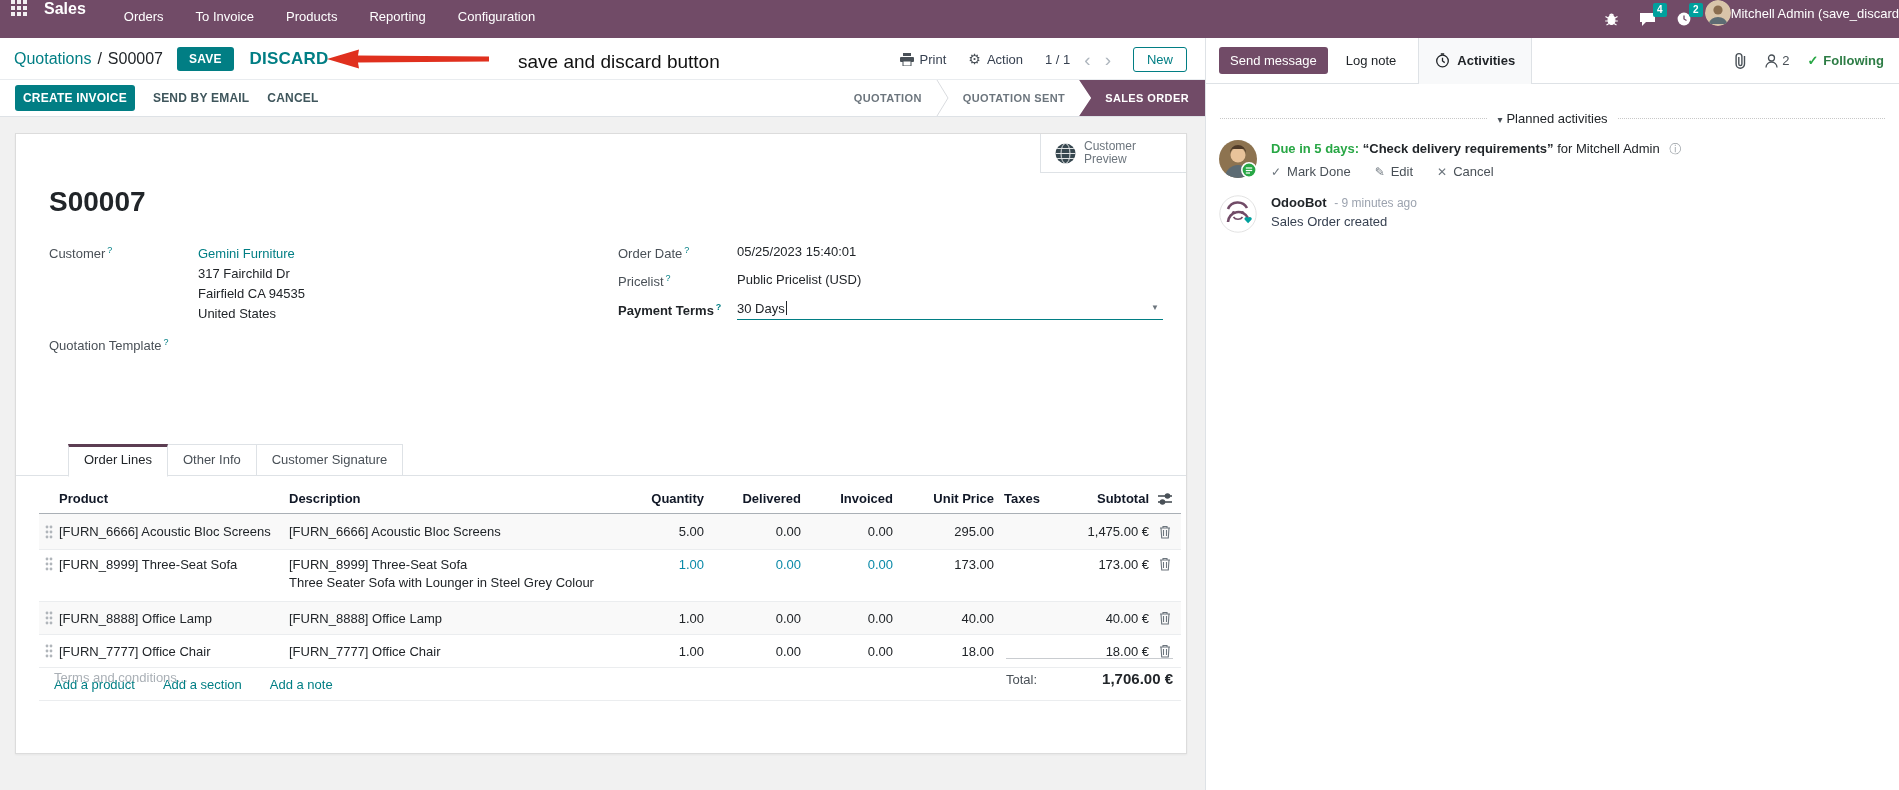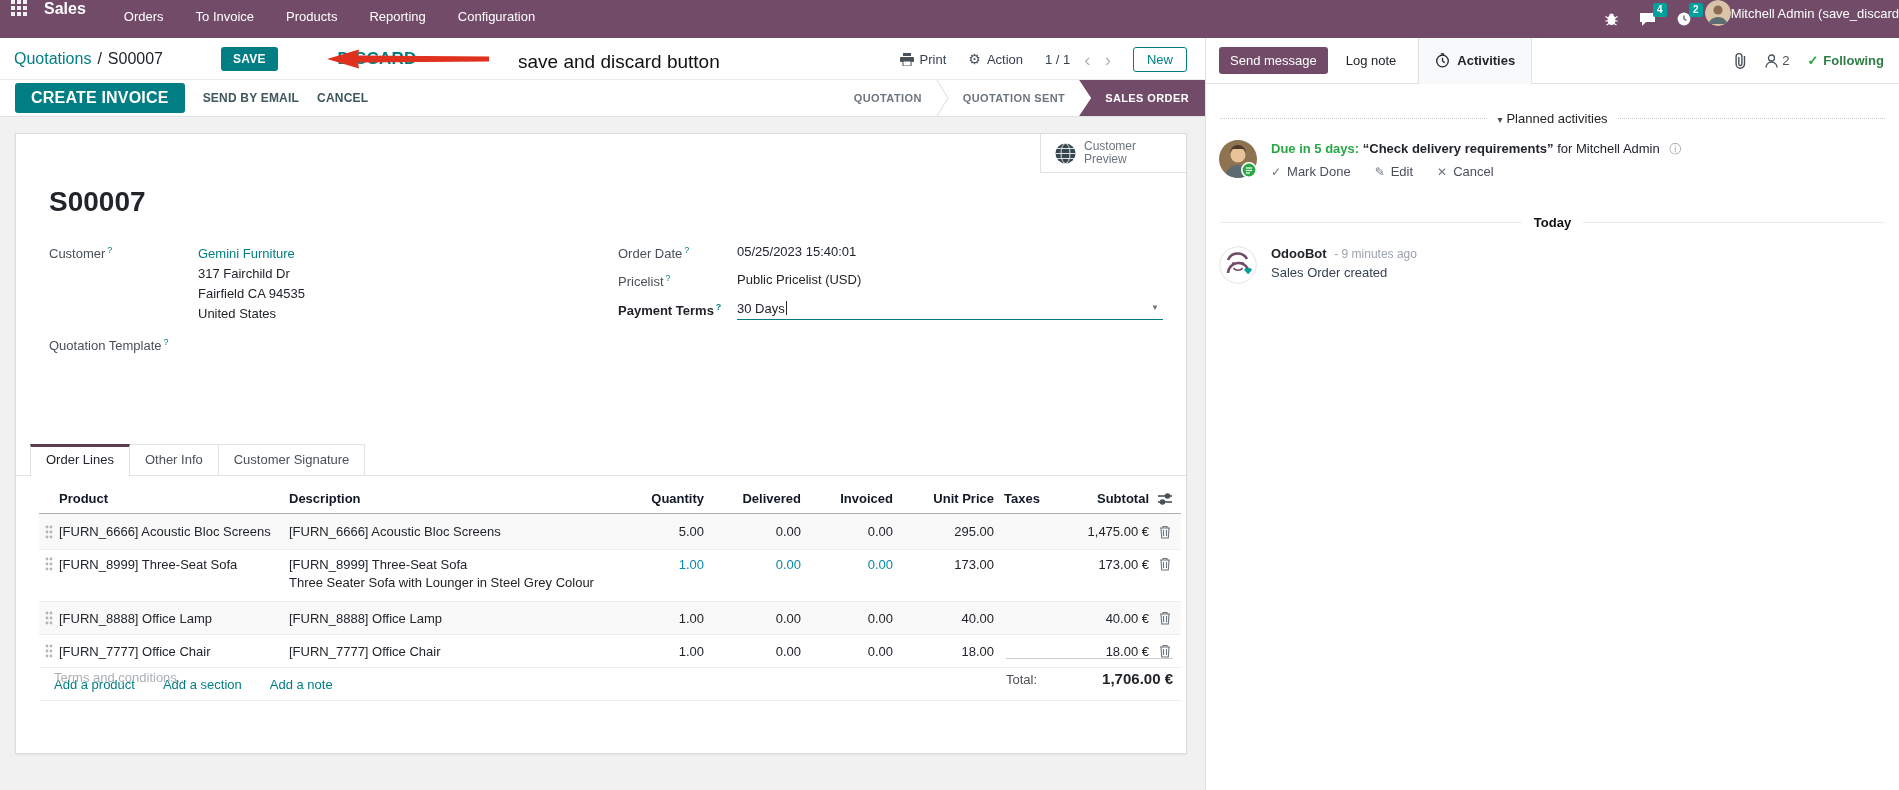--- a/index.html
+++ b/index.html
@@ -16,38 +16,38 @@
   .nav-icon-btn { position:relative; width:30px; height:38px; display:flex; align-items:center; justify-content:center; cursor:pointer; margin-right:6px; }
   .nav-badge { position:absolute; top:3px; right:-4px; background:#00A09D; color:#fff; font-size:10px; line-height:14px; padding:0 4px; border-radius:2px; font-weight:bold; }
   .topnav .user { display:flex; align-items:center; gap:0; margin-right:0; white-space:nowrap; overflow:hidden; max-width:230px; cursor:pointer; }
   .topnav .user .uname { font-size:13px; }
 
   
   .main { position:absolute; left:0; top:38px; width:1205px; height:752px; background:#f1f1f1; }
   .chatter { position:absolute; left:1205px; top:38px; width:694px; height:752px; background:#fff; border-left:1px solid #dee2e6; }
 
   
-  .cp { position:relative; height:42px; background:#fff; display:flex; align-items:center; padding:0 18px 0 14px; border-bottom:1px solid #e9ecef;gap:44px; }
+  .cp { position:relative; height:42px; background:#fff; display:flex; align-items:center; padding:0 18px 0 14px; border-bottom:1px solid #e9ecef; }
   .breadcrumb { font-size:16px; display:flex; align-items:center; gap:6px; white-space:nowrap; }
   .breadcrumb .parent { color:#017E84; cursor:pointer; }
   .breadcrumb .sep, .breadcrumb .current { color:#212529; }
   .btn-save { background:#017E84; color:#fff; border:none; font-size:12px; font-weight:bold; padding:5px 12px; border-radius:3px; margin-left:14px; cursor:pointer; letter-spacing:.2px; }
   .btn-discard { background:none; border:none; color:#017E84; font-size:17px; font-weight:bold; margin-left:16px; cursor:pointer; letter-spacing:.2px; }
   .annotation-arrow { position:absolute; left:327px; top:10px; }
   .annotation-text { position:absolute; left:518px; top:13px; font-size:19px; color:#111; }
   .cp-right { position:absolute; right:18px; top:0; height:42px; display:flex; align-items:center; gap:22px; }
   .cp-right .tool { display:flex; align-items:center; gap:6px; color:#374151; font-size:13px; cursor:pointer; }
   .pager { display:flex; align-items:center; gap:14px; }
   .pager .count { font-size:13px; color:#374151; }
   .pager .chev { font-size:19px; color:#adb5bd; cursor:pointer; line-height:1; }
   .btn-new { background:#fff; border:1px solid #017E84; color:#017E84; font-size:13px; padding:4px 13px; border-radius:3px; cursor:pointer; }
 
   
   .statusbar { position:relative; height:37px; background:#fff; border-bottom:1px solid #dee2e6; display:flex; align-items:center; padding-left:15px; }
-  .btn-primary-sb { background:#017E84; color:#fff; border:none; font-size:16px; font-weight:bold; padding:6px 16px; border-radius:3px; cursor:pointer; letter-spacing:.2px; }
+  .btn-primary-sb { background:#017E84; color:#fff; border:none; font-size:12px; font-weight:bold; padding:6px 8px; border-radius:3px; cursor:pointer; letter-spacing:.2px; }
   .btn-plain-sb { background:none; border:none; color:#3f565c; font-size:12px; font-weight:bold; margin-left:18px; cursor:pointer; letter-spacing:.2px; }
   .stages { position:absolute; right:0; top:0; height:100%; display:flex; align-items:center; }
   .stage { color:#6c757d; font-size:11px; font-weight:bold; letter-spacing:.4px; padding:0 14px; cursor:pointer; white-space:nowrap; }
   .stage-sep { height:36px; }
   .stage-active { height:100%; background:#714B67; color:#fff; display:flex; align-items:center; padding:0 16px 0 26px; font-size:11px; font-weight:bold; letter-spacing:.4px; clip-path:polygon(0 0, 12px 50%, 0 100%, 100% 100%, 100% 0); cursor:default; }
 
   
   .sheet { position:absolute; left:15px; top:95px; width:1172px; height:621px; background:#fff; border:1px solid #dcdcdc; box-shadow:0 1px 2px rgba(0,0,0,.05); }
   .cust-preview { position:absolute; top:0; right:0; width:146px; height:39px; border-left:1px solid #dee2e6; border-bottom:1px solid #dee2e6; display:flex; align-items:center; gap:8px; padding-left:14px; color:#6c757d; font-size:12px; line-height:13px; cursor:pointer; }
   .sheet-title { margin:52px 0 0 33px; font-size:28px; font-weight:600; color:#212529; }
@@ -61,21 +61,21 @@
   .fg-right .flabel { width:119px; }
   .frow .fval { flex:1; color:#212529; }
   .link { color:#017E84; cursor:pointer; }
   .addr div { line-height:20px; }
   .flabel.bold { font-weight:bold; color:#212529; }
   .pt-value { position:relative; border-bottom:1px solid #017E84; padding-bottom:3px; display:flex; align-items:center; }
   .pt-value .caret { position:absolute; right:4px; top:2px; font-size:8px; color:#6c757d; cursor:pointer; }
   .cursor-bar { display:inline-block; width:1px; height:14px; background:#212529; margin-left:1px; vertical-align:middle; }
 
   
-  .tabs { display:flex; margin:20px 0 0 14px; position:relative; z-index:2;text-align:center; }
+  .tabs { display:flex; margin:20px 0 0 52px; position:relative; z-index:2;text-align:center; }
   .tab { padding:7px 15px 8px; font-size:13px; border:1px solid #dee2e6; border-left:none; color:#495057; cursor:pointer; background:#fff; }
   .tab:first-child { border-left:1px solid #dee2e6; }
   .tab.active { border-top:3px solid #5c3d52; padding-top:5px; color:#212529; margin-bottom:-1px; border-bottom:1px solid #fff; }
   .tabline { height:1px; background:#dee2e6; margin-top:-1px; }
 
   
   .ol-table { margin:8px 0 0 23px; width:1142px; }
   .ol-grid { display:grid; grid-template-columns:20px 230px 320px 95px 97px 92px 101px 60px 95px 32px; align-items:center; }
   .ol-head { border-bottom:1px solid #aab0b6; height:30px; }
   .ol-head > div { font-weight:bold; font-size:13px; color:#111827; }
@@ -516,25 +516,20 @@
             <span>Edit</span>
           </span>
         <span>
             <span class="ic">✕</span>
             <span>Cancel</span>
           </span>
       </div>
     </div>
   </div>
 
-  <div class="today-divider">
-    <span class="line"></span>
-    <span class="lbl">Today</span>
-    <span class="line"></span>
-  </div>
 
   <div class="message">
     <div class="avatar36">
       <svg width="38" height="38" viewBox="0 0 38 38">
           <circle cx="19" cy="19" r="18.2" fill="#fff" stroke="#e3e3e3"></circle>
           <path d="M9 27 a10.5 10.5 0 0 1 20 -4" fill="none" stroke="#714B67" stroke-width="2.6"></path>
           <path d="M9 14 a10.5 10.5 0 0 1 19 -1" fill="none" stroke="#714B67" stroke-width="2.6"></path>
           <circle cx="14.5" cy="17.5" r="1.6" fill="#714B67"></circle>
           <circle cx="23.5" cy="17.5" r="1.6" fill="#714B67"></circle>
           <path d="M14.5 22 a5 4 0 0 0 9 0" fill="none" stroke="#714B67" stroke-width="1.6"></path>

